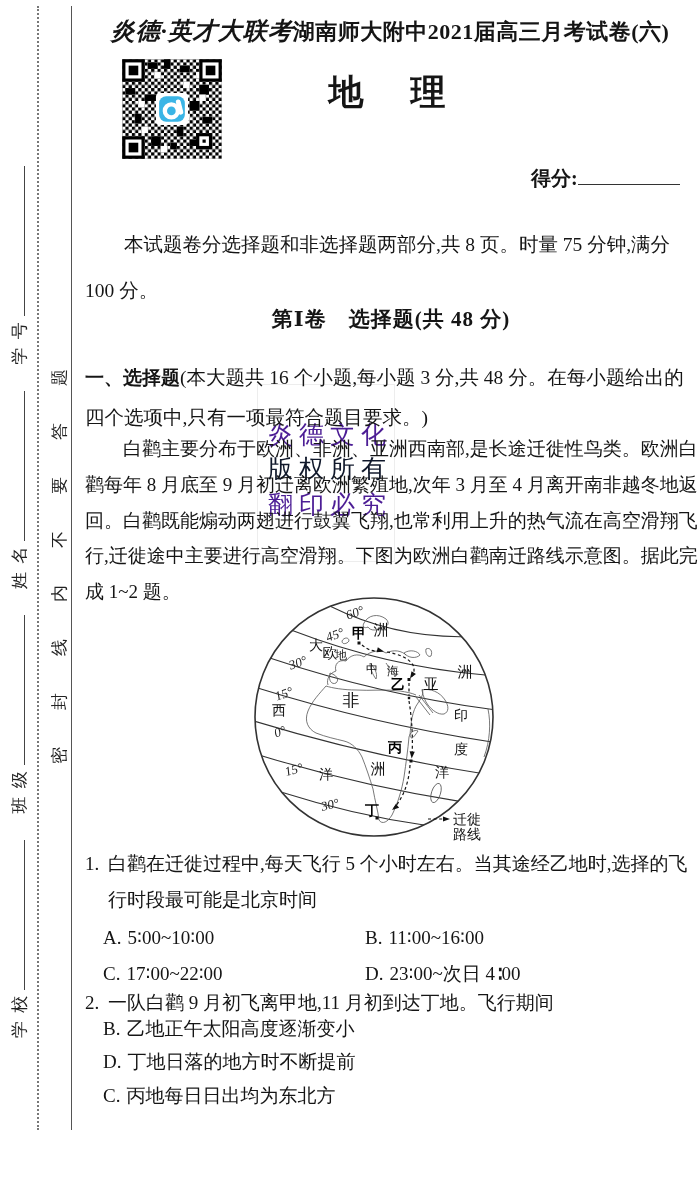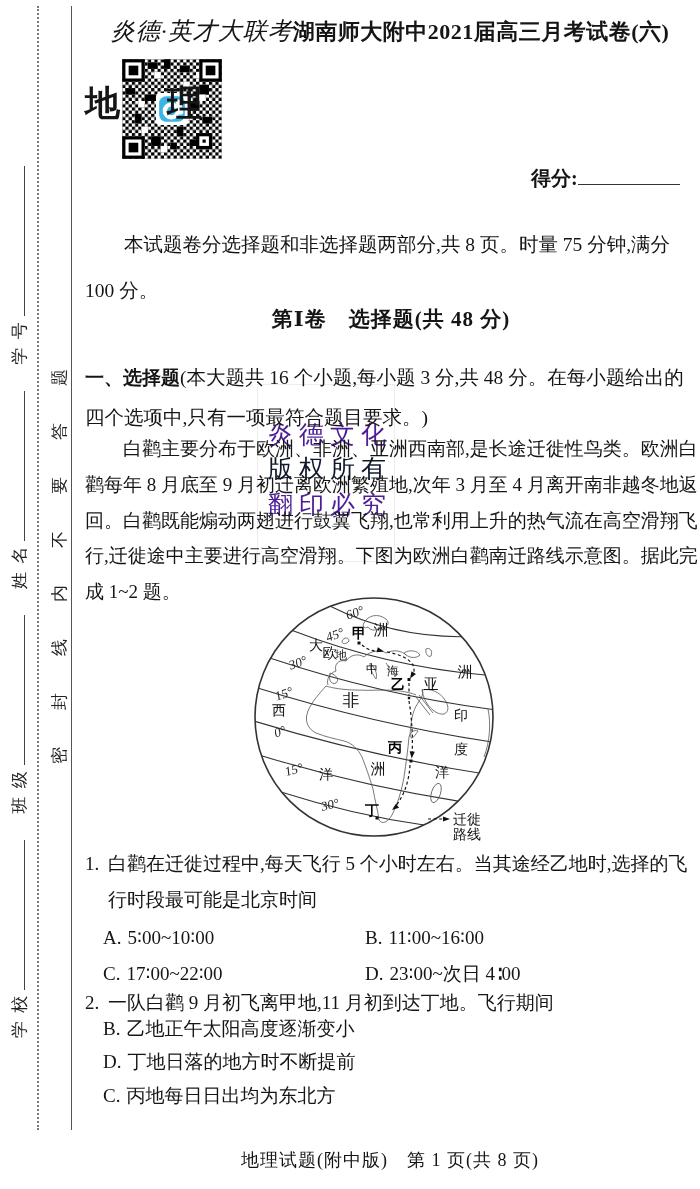--- a/index.html
+++ b/index.html
@@ -18,24 +18,24 @@
   .seal-col{left:48px;top:764px;width:460px;font-size:17px;letter-spacing:37px;color:#222;}
   
   .wm-box{position:absolute;left:257px;top:384px;width:136px;height:176px;border:1px solid #ededed;}
   .wm{position:absolute;left:250px;width:160px;text-align:center;font-size:25px;letter-spacing:6px;
       font-family:"Liberation Serif",serif;pointer-events:none;}
   .wm1{top:390px;color:#4c1d95;margin-top:28px;}
   .wm2{top:452px;color:#0f172a;}
   .wm3{top:488px;color:#4c1d95;}
   
   .header{position:absolute;left:85px;top:15px;width:610px;text-align:center;white-space:nowrap;}
-  .brand{font-size:24px;font-weight:normal;font-style:italic;letter-spacing:1px;}
+  .brand{font-size:24px;font-weight:bold;font-style:italic;letter-spacing:1px;}
   .examname{font-size:22px;font-weight:600;letter-spacing:0.5px;}
   .qr{position:absolute;left:119px;top:56px;width:106px;height:106px;}
-  .subject{position:absolute;left:85px;top:80px;width:610px;
+  .subject{position:absolute;left:85px;top:69px;width:610px;text-align:center;
            font-size:35px;font-weight:bold;letter-spacing:6px;}
   .score{position:absolute;left:531px;top:165px;font-size:20px;font-weight:bold;}
   .score-line{display:inline-block;width:102px;border-bottom:1.6px solid #333;height:16px;}
   
   .intro{position:absolute;left:85px;top:222px;width:612px;font-size:19.5px;line-height:46px;
          text-indent:2em;}
   .section-h{position:absolute;left:85px;top:305px;width:612px;text-align:center;
              font-size:21px;font-weight:bold;letter-spacing:1px;}
   .instruction{position:absolute;left:85px;top:358px;width:613px;font-size:19.5px;line-height:40px;}
   .instruction b{font-family:"Liberation Sans","DejaVu Sans",sans-serif;font-size:19px;}
@@ -277,15 +277,14 @@
   <div class="q q2">
     <span class="qnum">2.</span>
     <span class="stem">一队白鹳 9 月初飞离甲地,11 月初到达丁地。飞行期间</span>
   </div>
   <div class="opts2">
     <div><span class="opt-key">B.</span><span>乙地正午太阳高度逐渐变小</span></div>
     <div><span class="opt-key">D.</span><span>丁地日落的地方时不断提前</span></div>
     <div><span class="opt-key">C.</span><span>丙地每日日出均为东北方</span></div>
   </div>
 
-  <div class="footer">地理试题(附中版)　第 1 页(共 8 页)</div>
 
 </div>
 
 </body></html>

